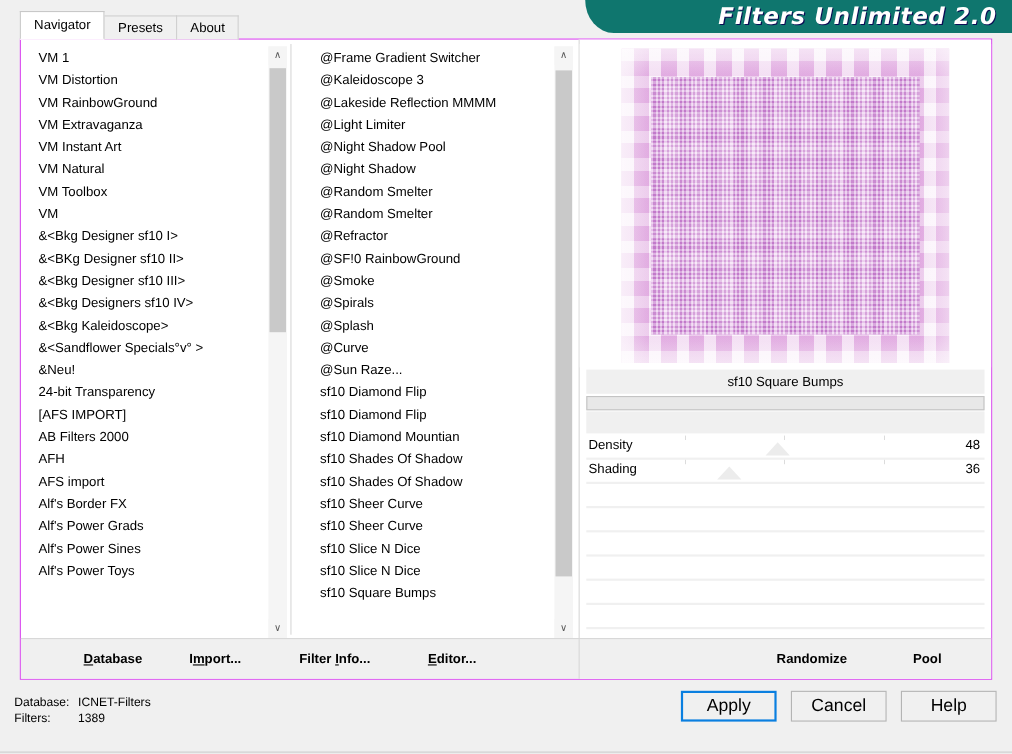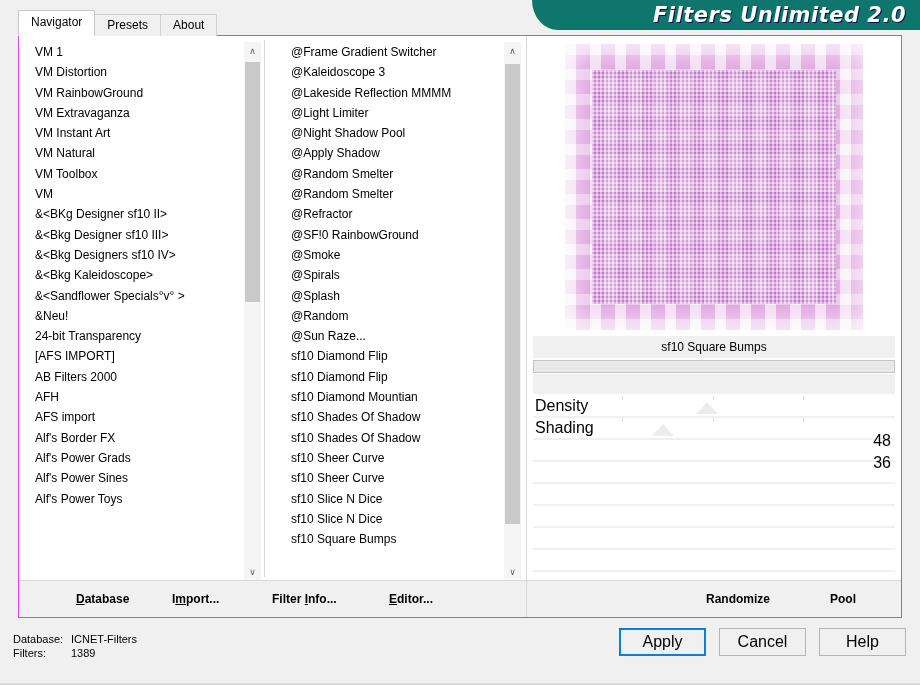--- a/index.html
+++ b/index.html
@@ -250,31 +250,30 @@
     bottom: 2px;
     width: 0; height: 0;
     border-left: 11px solid transparent;
     border-right: 11px solid transparent;
     border-bottom: 12px solid #ececec;
     transform: translateX(-11px);
   }
   .slider-row .slabel {
     position: absolute;
     left: 2px; top: 1px;
-    font-size: 16px;
+    font-size: 12px;
     color: #000;
     z-index: 2;
   }
   .slider-row .svalue {
     position: absolute;
     right: 4px; top: 1px;
-    font-size: 16px;
+    font-size: 12px;
     color: #000;
     z-index: 2;
-    margin-top: 35px;
   }
   .slider-row.empty { }
 
   
   .actionbar {
     position: absolute;
     left: 0; right: 0; bottom: 0;
     height: 37px;
     background: #f0f0f0;
     border-top: 1px solid #d8d8d8;
@@ -356,20 +355,21 @@
     <div class="listcol" id="list-left">
       <div class="list-items" id="cat-items">
           <div class="list-item"><span>VM 1</span></div>
           <div class="list-item"><span>VM Distortion</span></div>
           <div class="list-item"><span>VM RainbowGround</span></div>
           <div class="list-item"><span>VM Extravaganza</span></div>
           <div class="list-item"><span>VM Instant Art</span></div>
           <div class="list-item"><span>VM Natural</span></div>
           <div class="list-item"><span>VM Toolbox</span></div>
           <div class="list-item"><span>VM</span></div>
+          <div class="list-item"><span>&amp;&lt;Bkg Designer sf10 I&gt;</span></div>
           <div class="list-item"><span>&amp;&lt;BKg Designer sf10 II&gt;</span></div>
           <div class="list-item"><span>&amp;&lt;Bkg Designer sf10 III&gt;</span></div>
           <div class="list-item"><span>&amp;&lt;Bkg Designers sf10 IV&gt;</span></div>
           <div class="list-item"><span>&amp;&lt;Bkg Kaleidoscope&gt;</span></div>
           <div class="list-item"><span>&amp;&lt;Sandflower Specials°v° &gt;</span></div>
           <div class="list-item"><span>&amp;Neu!</span></div>
           <div class="list-item"><span>24-bit Transparency</span></div>
           <div class="list-item"><span>[AFS IMPORT]</span></div>
           <div class="list-item"><span>AB Filters 2000</span></div>
           <div class="list-item"><span>AFH</span></div>
@@ -388,29 +388,29 @@
 
     <div class="col-divider" style="left:245px;top:4px;bottom:40px;"></div>
 
     <div class="listcol" id="list-mid">
       <div class="list-items" id="flt-items">
           <div class="list-item"><span>@Frame Gradient Switcher</span></div>
           <div class="list-item"><span>@Kaleidoscope 3</span></div>
           <div class="list-item"><span>@Lakeside Reflection MMMM</span></div>
           <div class="list-item"><span>@Light Limiter</span></div>
           <div class="list-item"><span>@Night Shadow Pool</span></div>
-          <div class="list-item"><span>@Apply Shadow</span></div>
+          <div class="list-item"><span>@Night Shadow</span></div>
           <div class="list-item"><span>@Random Smelter</span></div>
           <div class="list-item"><span>@Random Smelter</span></div>
           <div class="list-item"><span>@Refractor</span></div>
           <div class="list-item"><span>@SF!0 RainbowGround</span></div>
           <div class="list-item"><span>@Smoke</span></div>
           <div class="list-item"><span>@Spirals</span></div>
           <div class="list-item"><span>@Splash</span></div>
-          <div class="list-item"><span>@Random</span></div>
+          <div class="list-item"><span>@Curve</span></div>
           <div class="list-item"><span>@Sun Raze...</span></div>
           <div class="list-item"><span>sf10 Diamond Flip</span></div>
           <div class="list-item"><span>sf10 Diamond Flip</span></div>
           <div class="list-item"><span>sf10 Diamond Mountian</span></div>
           <div class="list-item"><span>sf10 Shades Of Shadow</span></div>
           <div class="list-item"><span>sf10 Shades Of Shadow</span></div>
           <div class="list-item"><span>sf10 Sheer Curve</span></div>
           <div class="list-item"><span>sf10 Sheer Curve</span></div>
           <div class="list-item"><span>sf10 Slice N Dice</span></div>
           <div class="list-item"><span>sf10 Slice N Dice</span></div>

